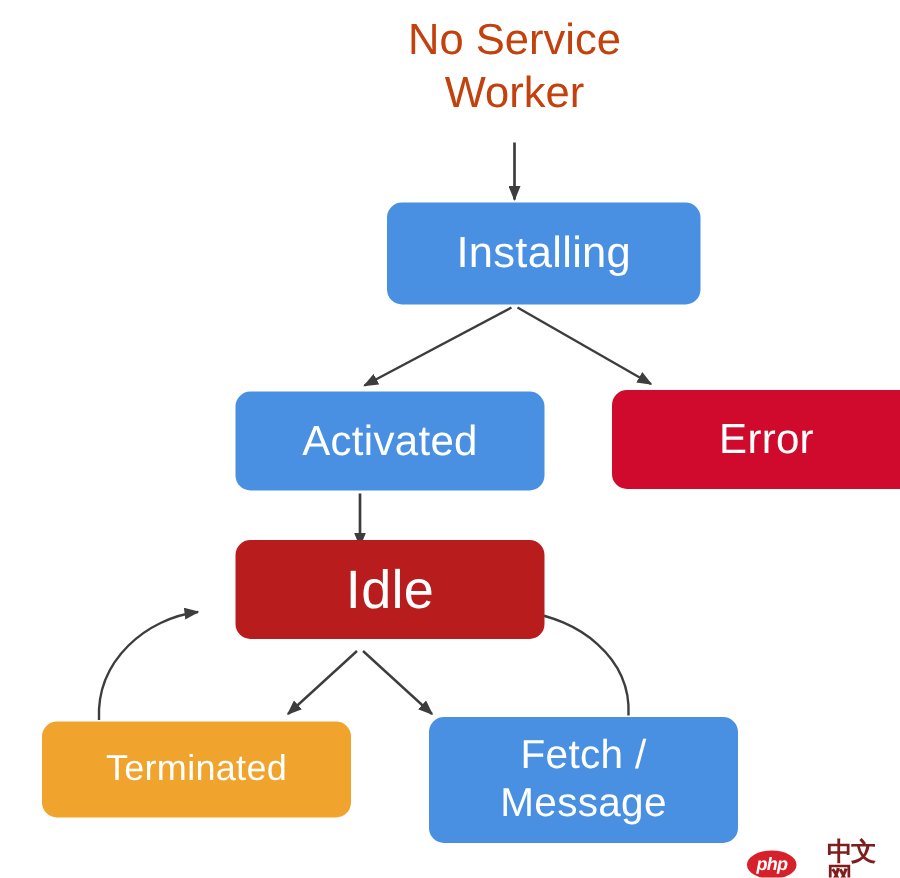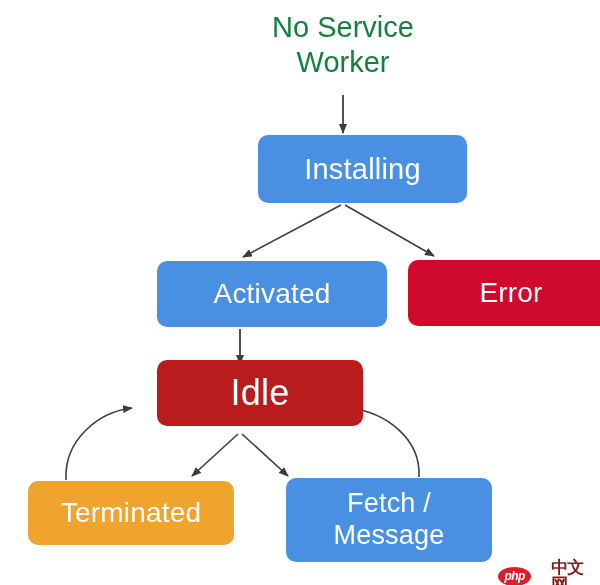--- a/index.html
+++ b/index.html
@@ -48,55 +48,55 @@
     white-space: pre-line;
   }
   #node-installing {
     left: 238px; top: 135px;
     width: 209px; height: 68px;
     background: #4a90e2;
     font-size: 29px;
   }
   #node-activated {
     left: 137px; top: 261px;
-    width: 230px; height: 66px;
+    width: 206px; height: 66px;
     background: #4a90e2;
     font-size: 28px;
   }
   #node-error {
     left: 388px; top: 260px;
     width: 206px; height: 66px;
     background: #cf0a2c;
     font-size: 28px;
   }
   #node-idle {
     left: 137px; top: 360px;
     width: 206px; height: 66px;
     background: #b91c1c;
     font-size: 36px;
   }
   #node-terminated {
     left: 8px; top: 481px;
     width: 206px; height: 64px;
     background: #f0a42e;
-    font-size: 28px;
+    font-size: 24px;
   }
   #node-fetch-message {
     left: 266px; top: 478px;
     width: 206px; height: 84px;
     background: #4a90e2;
     font-size: 27px;
   }
   #title-no-service-worker {
     position: absolute;
     left: 228px;
     top: 10px;
     width: 230px;
     text-align: center;
-    color: #15803d;
+    color: #c2410c;
     font-size: 29px;
     font-weight: 300;
     line-height: 1.22;
     white-space: pre-line;
   }
   #watermark {
     position: absolute;
     left: 495px;
     top: 557px;
     display: flex;

